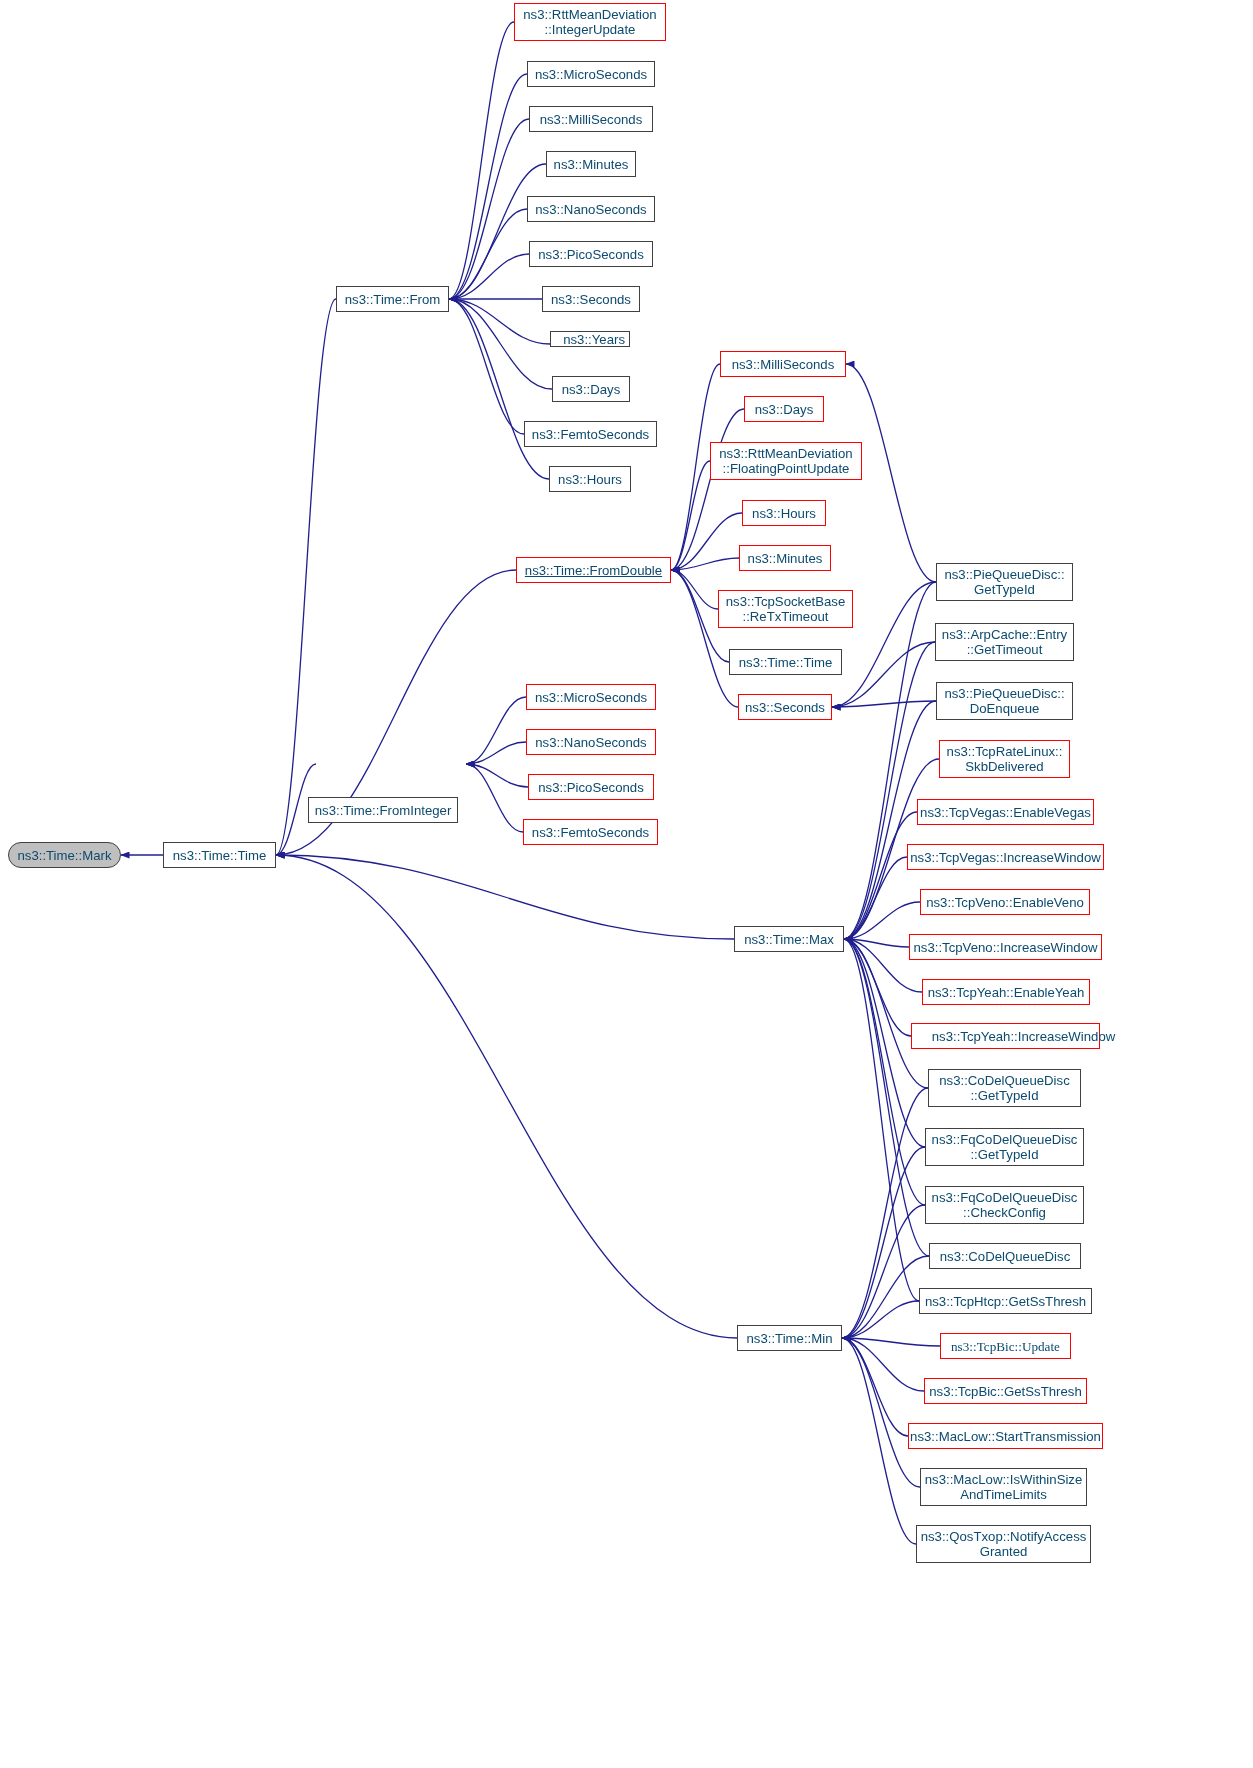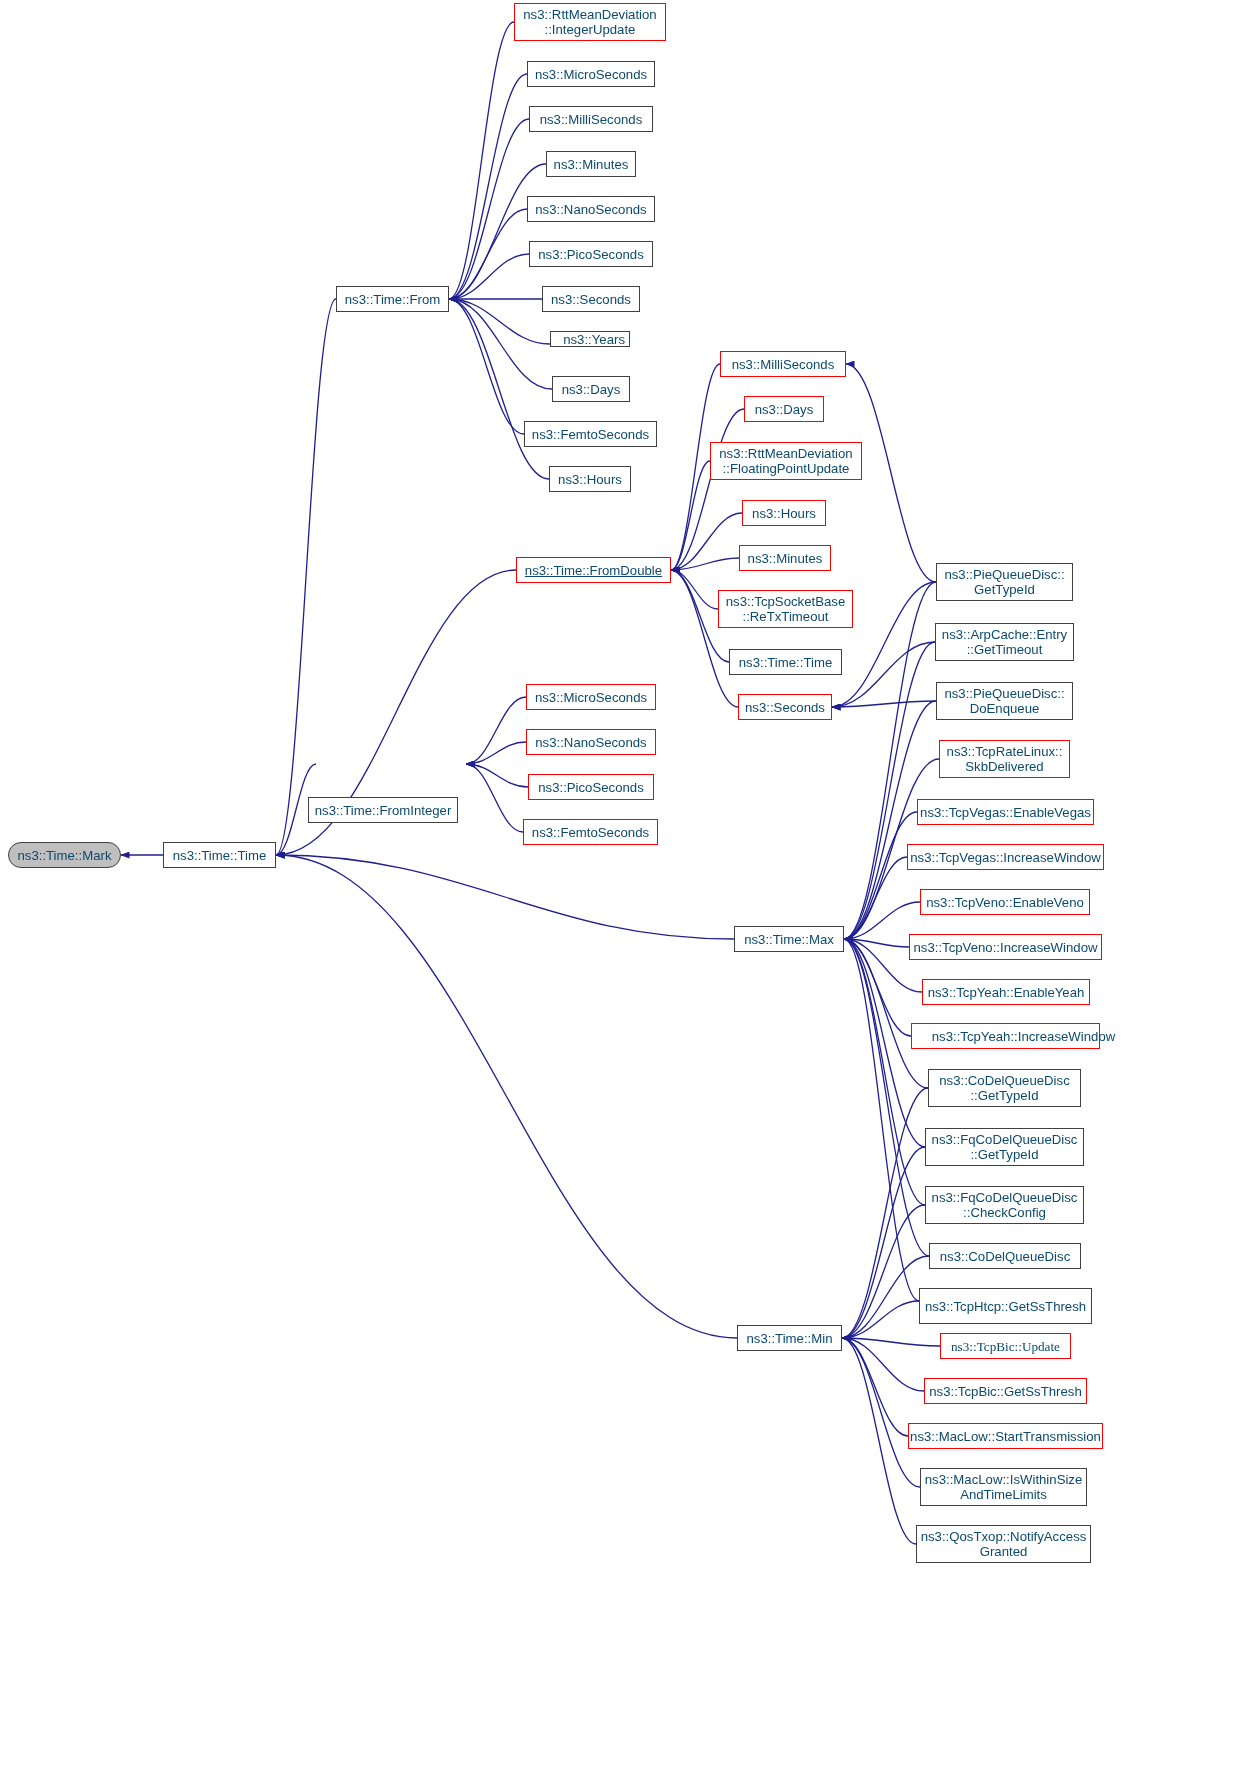--- a/index.html
+++ b/index.html
@@ -171,21 +171,21 @@
       <div class="node red" style="left: 909px; top: 934px; width: 193px; height: 26px;"><span class="label">ns3::TcpVeno::IncreaseWindow</span></div>
       <div class="node red" style="left: 922px; top: 979px; width: 168px; height: 26px;"><span class="label">ns3::TcpYeah::EnableYeah</span></div>
       <div class="node red" style="left: 911px; top: 1023px; width: 189px; height: 26px; padding-left: 36px;"><span class="label">ns3::TcpYeah::IncreaseWindow</span></div>
       <div class="node" style="left: 928px; top: 1069px; width: 153px; height: 38px;"><span class="label">ns3::CoDelQueueDisc
 ::GetTypeId</span></div>
       <div class="node" style="left: 925px; top: 1128px; width: 159px; height: 38px;"><span class="label">ns3::FqCoDelQueueDisc
 ::GetTypeId</span></div>
       <div class="node" style="left: 925px; top: 1186px; width: 159px; height: 38px;"><span class="label">ns3::FqCoDelQueueDisc
 ::CheckConfig</span></div>
       <div class="node" style="left: 929px; top: 1243px; width: 152px; height: 26px;"><span class="label">ns3::CoDelQueueDisc</span></div>
-      <div class="node" style="left: 919px; top: 1288px; width: 173px; height: 36px;"><span class="label">ns3::TcpHtcp::GetSsThresh</span></div>
+      <div class="node" style="left: 919px; top: 1288px; width: 173px; height: 26px;"><span class="label">ns3::TcpHtcp::GetSsThresh</span></div>
       <div class="node red" style="left: 940px; top: 1333px; width: 131px; height: 26px; font-family: Liberation Serif, serif;"><span class="label">ns3::TcpBic::Update</span></div>
       <div class="node red" style="left: 924px; top: 1378px; width: 163px; height: 26px;"><span class="label">ns3::TcpBic::GetSsThresh</span></div>
       <div class="node red" style="left: 908px; top: 1423px; width: 195px; height: 26px;"><span class="label">ns3::MacLow::StartTransmission</span></div>
       <div class="node" style="left: 920px; top: 1468px; width: 167px; height: 38px;"><span class="label">ns3::MacLow::IsWithinSize
 AndTimeLimits</span></div>
       <div class="node" style="left: 916px; top: 1525px; width: 175px; height: 38px;"><span class="label">ns3::QosTxop::NotifyAccess
 Granted</span></div>
     </div>
 </div>
 

